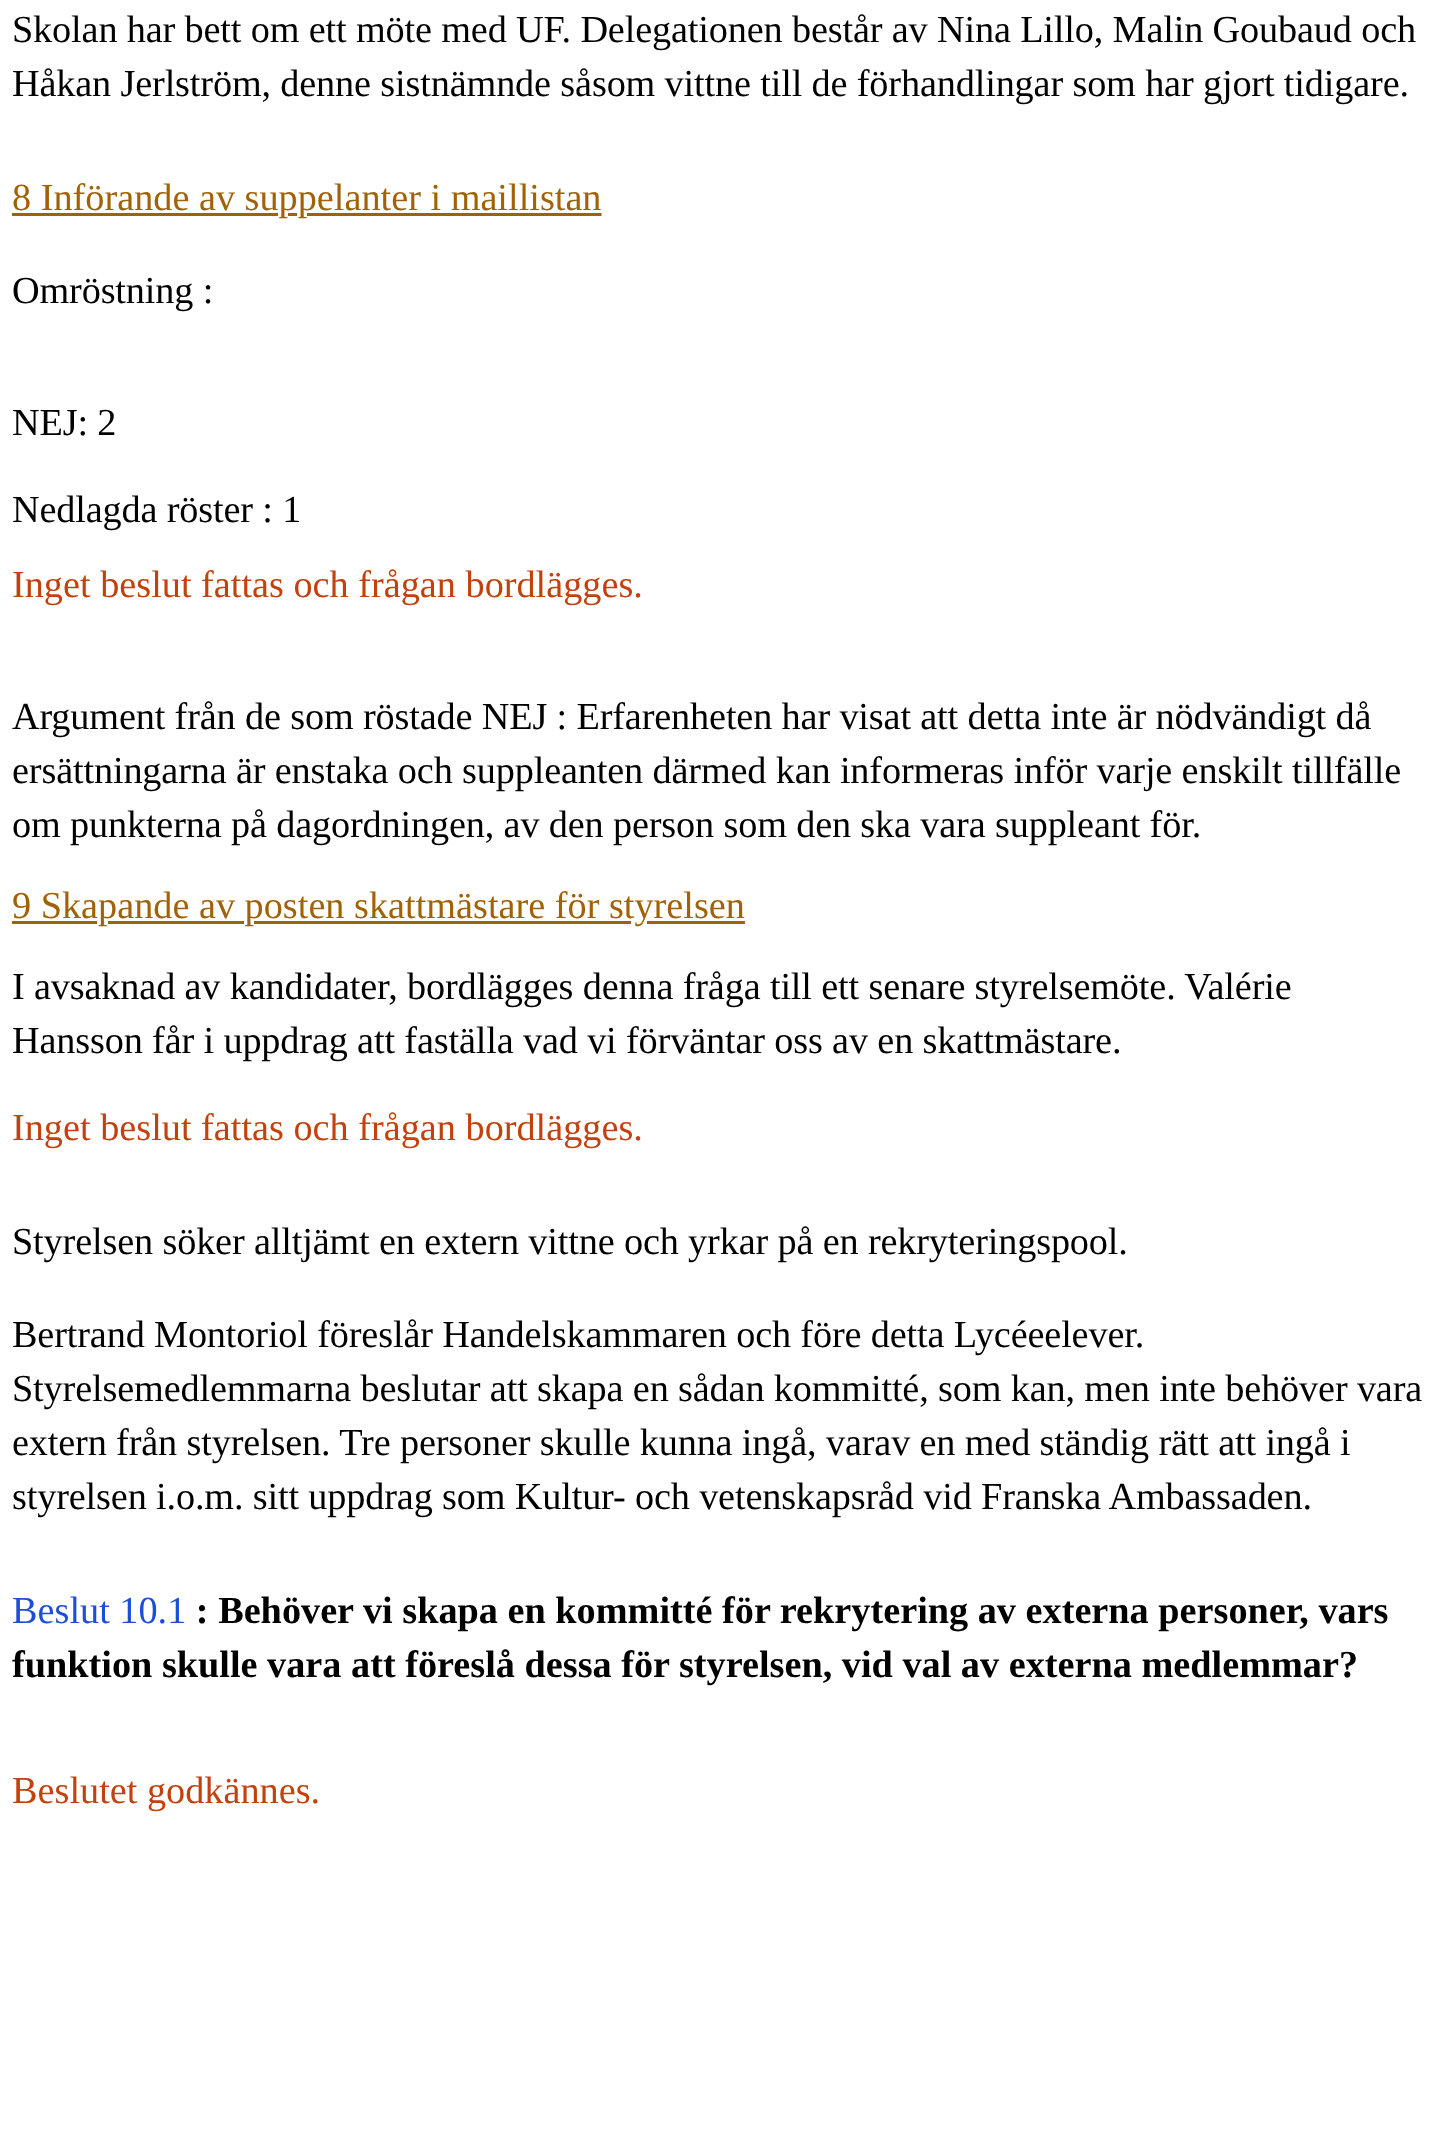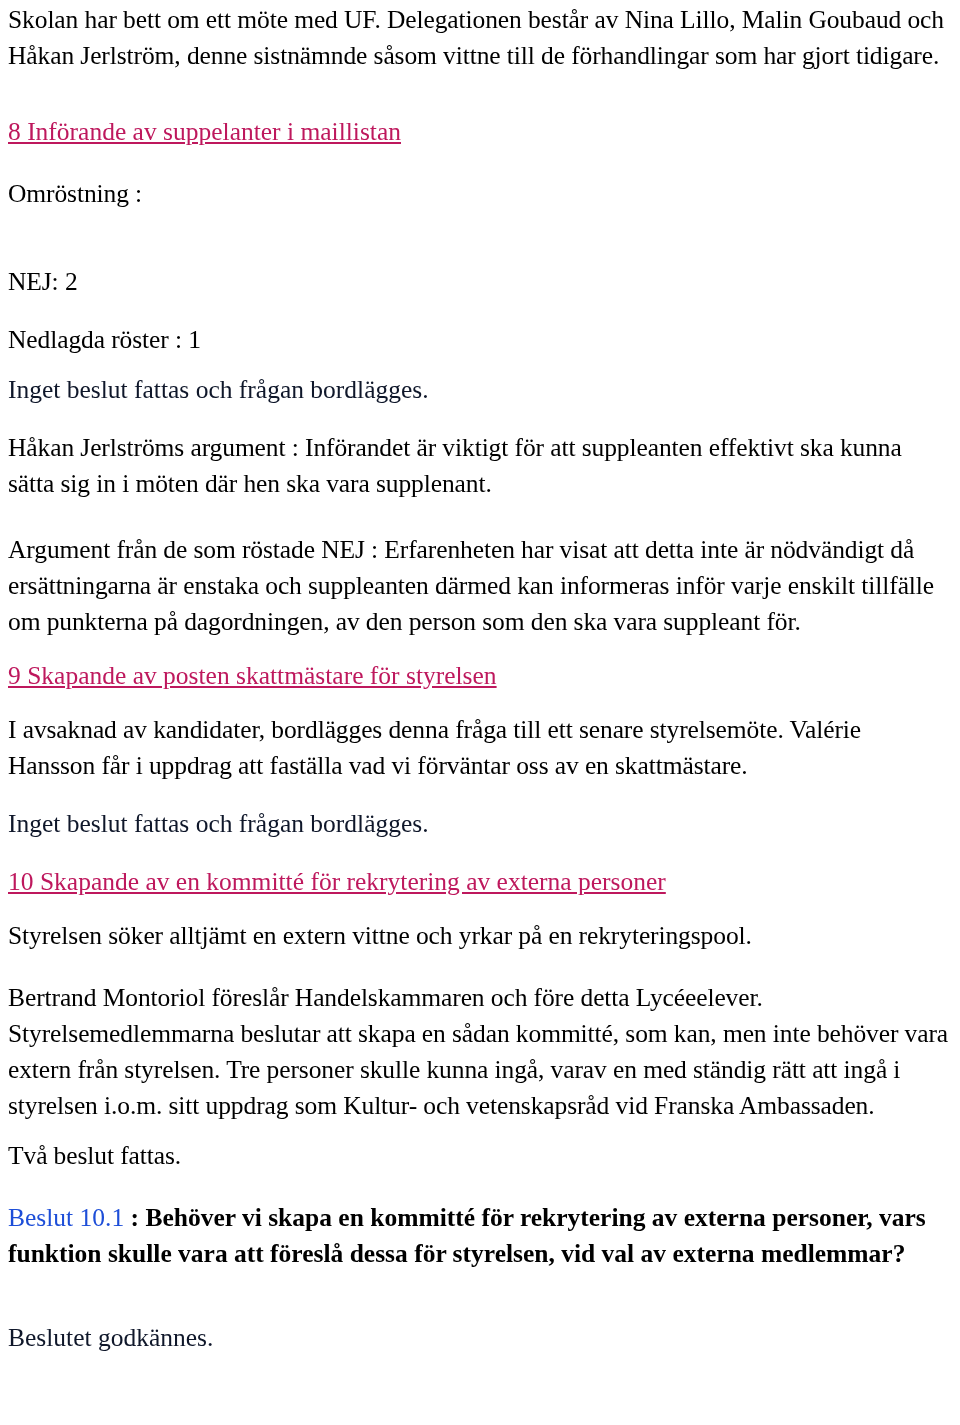--- a/index.html
+++ b/index.html
@@ -35,29 +35,29 @@
     font-size: 25.5px;
     line-height: 36px;
     color: #000000;
     margin: 0;
     letter-spacing: -0.1px;
     word-spacing: 0px;
   }
   .heading-link {
     font-size: 25.5px;
     line-height: 36px;
-    color: #be185d;
+    color: #a16207;
     text-decoration: underline;
     text-underline-offset: 2px;
     margin: 0;
     display: inline-block;
   }
   .heading-wrap { margin: 0; }
   .red {
-    color: #0f172a;
+    color: #c2410c;
     font-size: 25.5px;
     line-height: 36px;
     margin: 0;
   }
   .bold { font-weight: bold; }
   .decision {
     font-size: 25.5px;
     line-height: 36px;
     margin: 0;
   }
@@ -98,21 +98,20 @@
     <div class="sp-22"></div>
 
     <p class="para">Nedlagda röster : 1</p>
 
     <div class="sp-14"></div>
 
     <p class="red">Inget beslut fattas och frågan bordlägges.</p>
 
     <div class="sp-22"></div>
 
-    <p class="para">Håkan Jerlströms argument : Införandet är viktigt för att suppleanten effektivt ska kunna sätta sig in i möten där hen ska vara supplenant.</p>
 
     <div class="sp-30"></div>
 
     <p class="para">Argument från de som röstade NEJ : Erfarenheten har visat att detta inte är nödvändigt då ersättningarna är enstaka och suppleanten därmed kan informeras inför varje enskilt tillfälle om punkterna på dagordningen, av den person som den ska vara suppleant för.</p>
 
     <div class="sp-18"></div>
 
     <div class="heading-wrap">
       <a class="heading-link" href="#">9 Skapande av posten skattmästare för styrelsen</a>
     </div>
@@ -120,35 +119,31 @@
     <div class="sp-18"></div>
 
     <p class="para">I avsaknad av kandidater, bordlägges denna fråga till ett senare styrelsemöte. Valérie Hansson får i uppdrag att faställa vad vi förväntar oss av en skattmästare.</p>
 
     <div class="sp-22"></div>
 
     <p class="red">Inget beslut fattas och frågan bordlägges.</p>
 
     <div class="sp-22"></div>
 
-    <div class="heading-wrap">
-      <a class="heading-link" href="#">10 Skapande av en kommitté för rekrytering av externa personer</a>
-    </div>
 
     <div class="sp-18"></div>
 
     <p class="para">Styrelsen söker alltjämt en extern vittne och yrkar på en rekryteringspool.</p>
 
     <div class="sp-26"></div>
 
     <p class="para">Bertrand Montoriol föreslår Handelskammaren och före detta Lycéeelever. Styrelsemedlemmarna beslutar att skapa en sådan kommitté, som kan, men inte behöver vara extern från styrelsen. Tre personer skulle kunna ingå, varav en med ständig rätt att ingå i styrelsen i.o.m. sitt uppdrag som Kultur- och vetenskapsråd vid Franska Ambassaden.</p>
 
     <div class="sp-14"></div>
 
-    <p class="para">Två beslut fattas.</p>
 
     <div class="sp-26"></div>
 
     <p class="decision">
       <span class="dlabel">Beslut 10.1</span><span class="dbody"> : </span><span class="dbody">Behöver vi skapa en kommitté för rekrytering av externa personer, vars funktion skulle vara att föreslå dessa för styrelsen, vid val av externa medlemmar?</span>
     </p>
 
     <div class="sp-26"></div>
 
 

